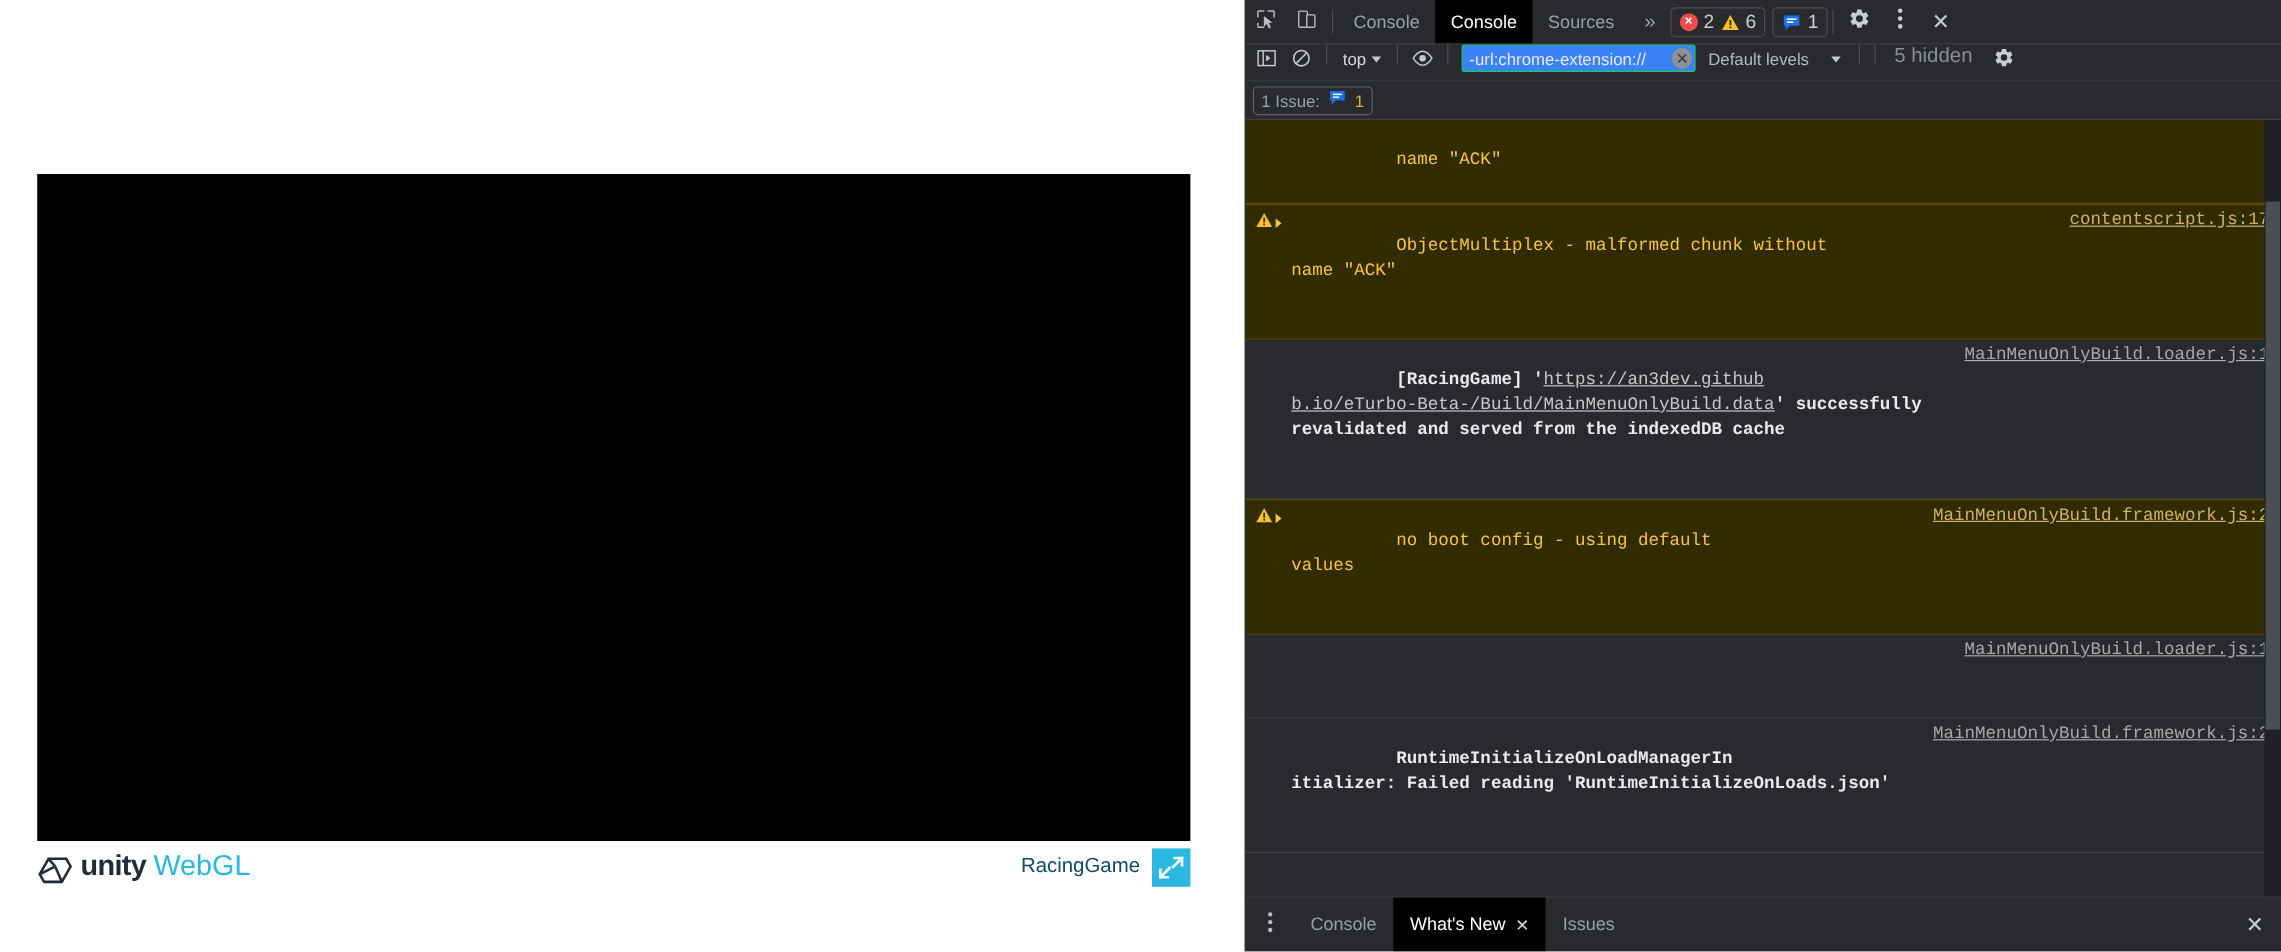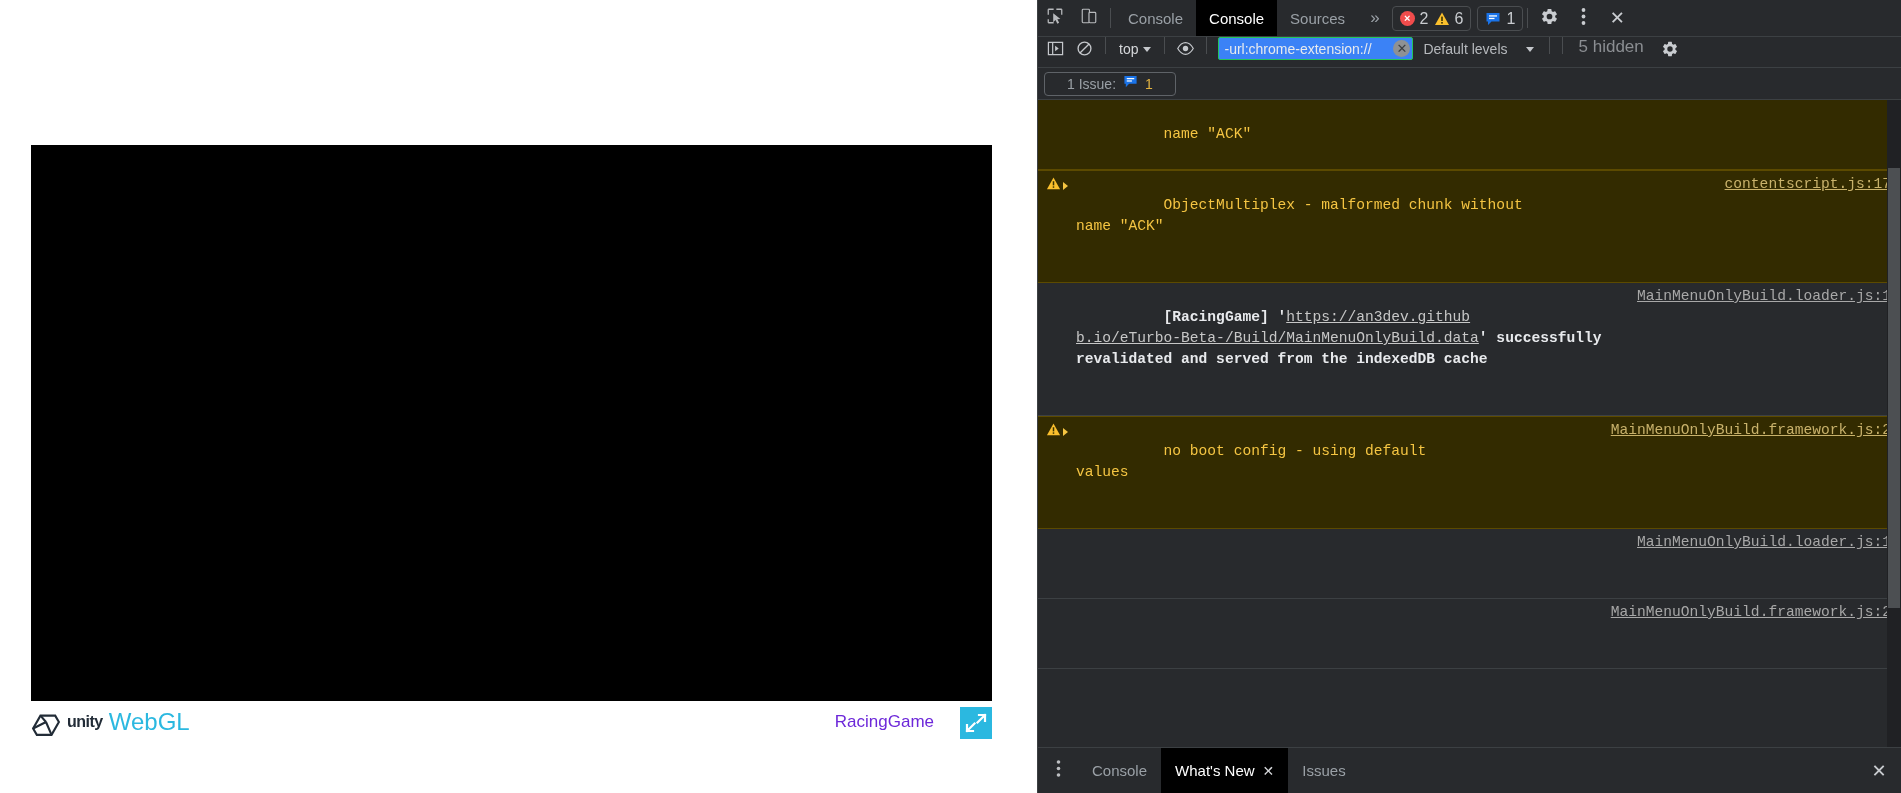--- a/index.html
+++ b/index.html
@@ -36,32 +36,32 @@
     background: #ffffff;
   }
   #unity-logo-title {
     position: absolute;
     left: 0px; top: 6px;
     display: flex; align-items: center; gap: 6px;
   }
   .unity-mark { width: 30px; height: 30px; display:block; }
   .unity-word {
     font-family: "Liberation Sans", sans-serif;
-    font-size: 16px; font-weight: bold;
+    font-size: 24px; font-weight: bold;
     color: #222c37; letter-spacing: -0.5px;
   }
   .webgl-word {
     font-family: "Liberation Sans", sans-serif;
     font-size: 24px; font-weight: normal;
     color: #2bb8e0; letter-spacing: 0px;
   }
   #unity-build-title {
     position: absolute;
-    right: 58px; top: 11px;
-    font-size: 17px; color: #6d28d9;
+    right: 42px; top: 11px;
+    font-size: 17px; color: #0c4a6e;
     font-family: "Liberation Sans", sans-serif;
     white-space: nowrap;
   }
   #unity-fullscreen-button {
     position: absolute;
     right: 0px; top: 6px;
     width: 32px; height: 32px;
     background: #2bb8e0;
     cursor: pointer;
   }
@@ -181,21 +181,21 @@
   #dt-issues-bar {
     height: 32px; min-height:32px;
     display:flex; align-items:center;
     background:#282a2d;
     border-bottom: 1px solid #3c4043;
     padding-left: 6px;
   }
   #issues-pill {
     display:flex; align-items:center; gap:7px;
     border:1px solid #5f6368; border-radius:4px;
-    height:24px; padding: 0 22px; cursor:pointer;
+    height:24px; padding: 0 6px; cursor:pointer;
   }
   .issue-label { font-size:14px; color:#9aa0a6; }
   .issue-count { font-size:14px; color:#e3b341; }
 
   
   #dt-messages {
     flex: 1;
     overflow: hidden;
     background: #282a2d;
     position: relative;
@@ -543,20 +543,22 @@
       <div class="msg log">
         <div class="msg-gutter"></div>
         <div class="msg-body msg-row1">
           <span class="msg-link">MainMenuOnlyBuild.loader.js:1</span>
         </div>
       </div>
 
       <div class="msg log">
         <div class="msg-gutter"></div>
         <div class="msg-body msg-row1">
+          <span class="msg-text bold">RuntimeInitializeOnLoadManagerIn
+itializer: Failed reading 'RuntimeInitializeOnLoads.json'</span>
           <span class="msg-link">MainMenuOnlyBuild.framework.js:2</span>
         </div>
       </div>
 
       <div id="msg-scrollbar">
         <div id="msg-scroll-thumb" style="top:68px; height:440px;"></div>
       </div>
     </div>
 
     <div id="dt-drawer">

